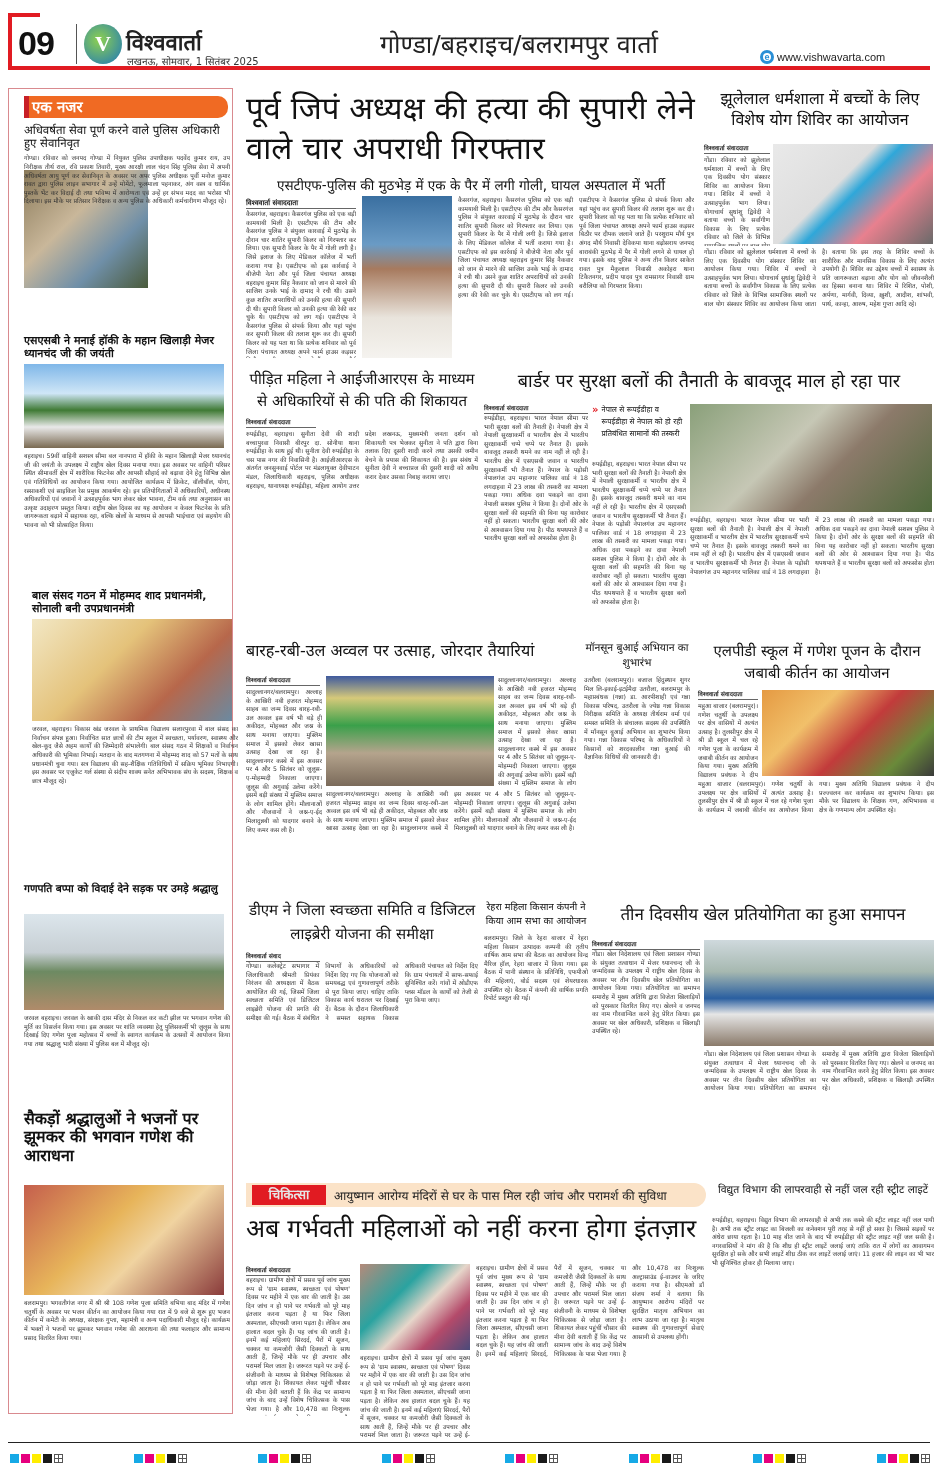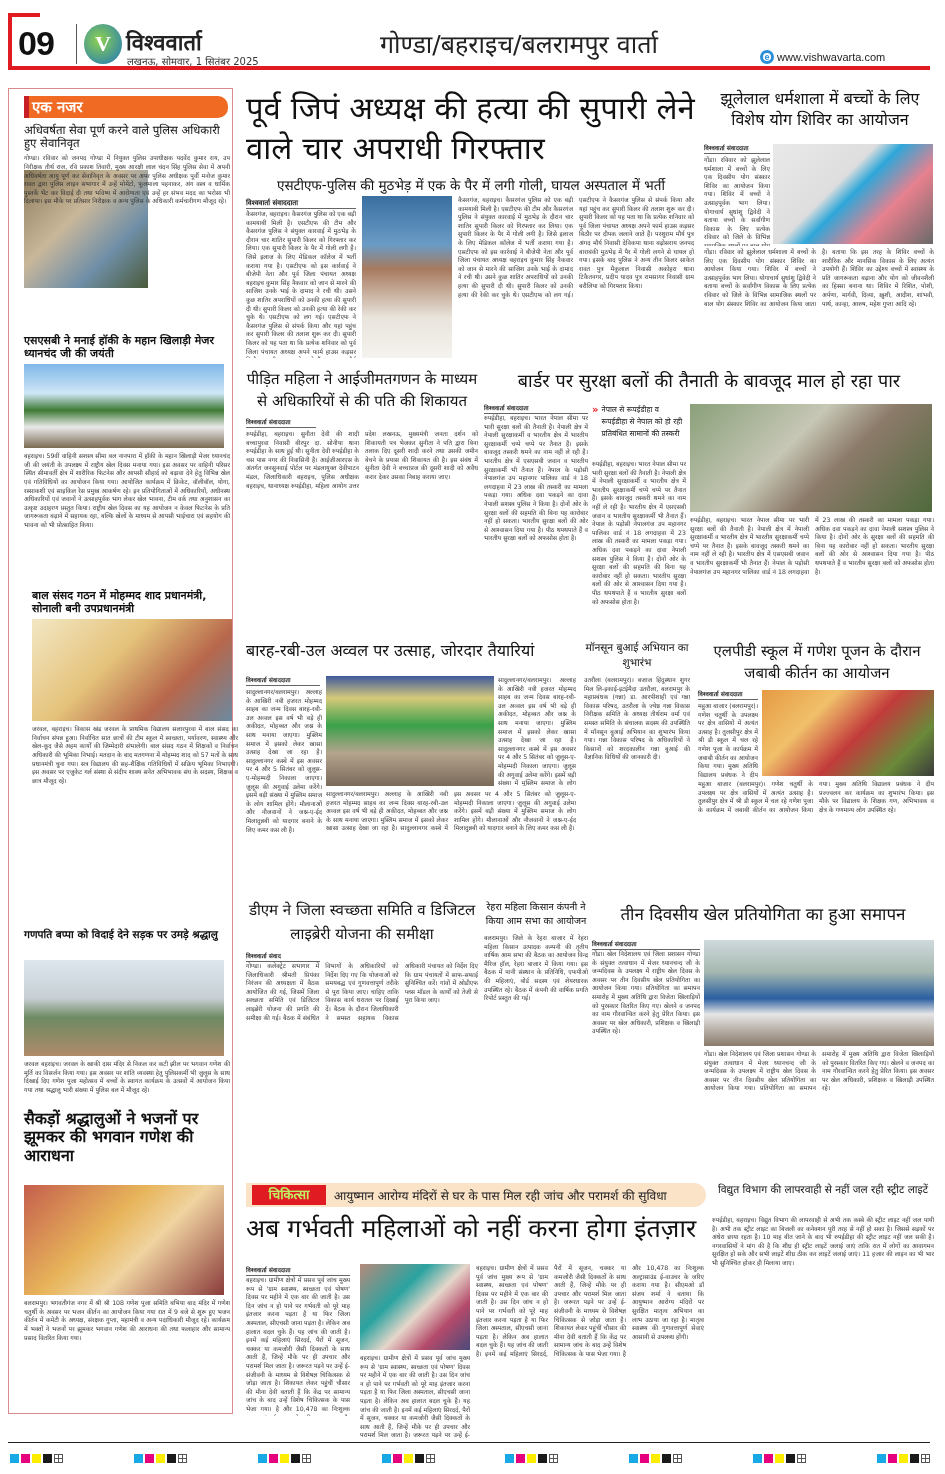--- a/index.html
+++ b/index.html
@@ -16,21 +16,21 @@
 .site{left:760px;top:50px;font:400 11px "Liberation Sans",sans-serif;color:#222;display:flex;align-items:center;gap:3px}
 .ie{width:14px;height:14px;border-radius:50%;border:3px solid #2a8fd6;color:#2a8fd6;font:700 9px "Liberation Sans",sans-serif;display:flex;align-items:center;justify-content:center}
 .sidebar{left:8px;top:88px;width:225px;height:1326px;border:1px solid #d98a8f;background:#fff}
 .eknajar{left:24px;top:96px;width:204px;height:22px;background:#f06a23;border-radius:0 10px 10px 0;color:#fff;font:700 15px "DejaVu Sans",sans-serif;padding-left:8px;line-height:22px}
 .eknajar:before{content:"";position:absolute;left:0;top:0;width:5px;height:22px;background:#c81f26}
 h2,.h{font-family:"DejaVu Sans",sans-serif;color:#111;font-weight:700;line-height:1.15}
 .txt{font-size:6.2px;line-height:8.6px;color:#333;text-align:justify;overflow:hidden}
 .img{background:linear-gradient(135deg,#8a7a5a,#c9b79a 40%,#6f8fa8 70%,#4a5a3a)}
 .byline{font-size:7px;font-weight:700;color:#222;border-bottom:1px solid #666;padding-bottom:1px}
 .band{left:246px;top:1183px;width:460px;height:24px;background:#fbe3c8;border-radius:0 12px 12px 0}
-.tag{left:252px;top:1185px;width:74px;height:20px;background:#e11b22;color:#bef264;font:700 13px "DejaVu Sans",sans-serif;text-align:center;line-height:20px}
+.tag{left:252px;top:1185px;width:74px;height:20px;background:#e11b22;color:#e5e5e5;font:700 13px "DejaVu Sans",sans-serif;text-align:center;line-height:20px}
 .bottomline{left:8px;top:1442px;width:922px;height:1px;background:#222}
 .reg{display:flex;gap:2px;align-items:center}
 .sw{width:9px;height:9px}
 .cross{width:9px;height:9px;border:1px solid #555;position:relative}
 .cross:before{content:"";position:absolute;left:3px;top:0;width:1px;height:7px;background:#555}
 .cross:after{content:"";position:absolute;left:0;top:3px;width:7px;height:1px;background:#555}
 </style>
 </head>
 <body>
 
@@ -66,21 +66,21 @@
   <div class="img" style="width:200px;height:84px;margin-top:4px;background:linear-gradient(180deg,#7fb7e8 0%,#cfe6f7 35%,#3f7a34 55%,#e9e9e9 75%,#7a6a52 100%)"></div>
   <div class="txt" style="height:118px;margin-top:4px">बहराइच। 59वीं वाहिनी सशस्त्र सीमा बल नानपारा में हॉकी के महान खिलाड़ी मेजर ध्यानचंद जी की जयंती के उपलक्ष्य में राष्ट्रीय खेल दिवस मनाया गया। इस अवसर पर वाहिनी परिसर स्थित सीमावर्ती क्षेत्र में शारीरिक फिटनेस और आपसी सौहार्द को बढ़ावा देने हेतु विभिन्न खेल एवं गतिविधियों का आयोजन किया गया। आयोजित कार्यक्रम में क्रिकेट, वॉलीबॉल, योगा, रस्साकशी एवं साइकिल रेस प्रमुख आकर्षण रहे। इन प्रतियोगिताओं में अधिकारियों, अधीनस्थ अधिकारियों एवं जवानों ने उत्साहपूर्वक भाग लेकर खेल भावना, टीम वर्क तथा अनुशासन का उत्कृष्ट उदाहरण प्रस्तुत किया। राष्ट्रीय खेल दिवस का यह आयोजन न केवल फिटनेस के प्रति जागरूकता बढ़ाने में सहायक रहा, बल्कि खेलों के माध्यम से आपसी भाईचारा एवं सहयोग की भावना को भी प्रोत्साहित किया।</div>
 </div>
 
 <div class="abs" style="left:32px;top:590px;width:206px">
   <div class="h" style="font-size:11px">बाल संसद गठन में मोहम्मद शाद प्रधानमंत्री, सोनाली बनी उपप्रधानमंत्री</div>
   <div class="img" style="width:200px;height:102px;margin-top:4px;background:linear-gradient(135deg,#f2e7c4,#e4c27a 40%,#b7674b 70%,#6b8aa1)"></div>
   <div class="txt" style="height:168px;margin-top:4px">जरवल, बहराइच। विकास खंड जरवल के प्राथमिक विद्यालय सलारपुरवा में बाल संसद का निर्वाचन संपन्न हुआ। निर्वाचित सात छात्रों की टीम स्कूल में स्वच्छता, पर्यावरण, स्वास्थ्य और खेल-कूद जैसे अहम कार्यों की जिम्मेदारी संभालेगी। बाल संसद गठन में शिक्षकों व निर्वाचन अधिकारी की भूमिका निभाई। मतदान के बाद मतगणना में मोहम्मद शाद को 57 मतों के साथ प्रधानमंत्री चुना गया। सत्र विद्यालय की सह-शैक्षिक गतिविधियों में सक्रिय भूमिका निभाएगी। इस अवसर पर एजुकेट गर्ल संस्था से संदीप शाक्य सनेत अभिभावक संघ के सदस्य, शिक्षक व छात्र मौजूद रहे।</div>
 </div>
 
-<div class="abs" style="left:24px;top:928px;width:206px">
+<div class="abs" style="left:24px;top:882px;width:206px">
   <div class="h" style="font-size:10.5px">गणपति बप्पा को विदाई देने सड़क पर उमड़े श्रद्धालु</div>
   <div class="img" style="width:200px;height:96px;margin-top:20px;background:linear-gradient(180deg,#dce6ec 0%,#c7cfd4 40%,#6d8a62 60%,#b08b6a 100%)"></div>
   <div class="txt" style="height:110px;margin-top:4px">जरवल बहराइच। जरवल के खाकी दास मंदिर से निकल कर कटी झील पर भगवान गणेश की मूर्ति का विसर्जन किया गया। इस अवसर पर शांति व्यवस्था हेतु पुलिसकर्मी भी जुलूस के साथ दिखाई दिए गणेश पूजा महोत्सव में बच्चों के स्वागत कार्यक्रम के उत्सवों में आयोजन किया गया तथा श्रद्धालु भारी संख्या में पुलिस बल में मौजूद रहे।</div>
 </div>
 
 <div class="abs" style="left:24px;top:1110px;width:206px">
   <div class="h" style="font-size:16px">सैकड़ों श्रद्धालुओं ने भजनों पर झूमकर की भगवान गणेश की आराधना</div>
   <div class="img" style="width:200px;height:110px;margin-top:20px;background:linear-gradient(135deg,#c55f4d,#e7b45a 40%,#f0d3a0 60%,#8a3b3b)"></div>
   <div class="txt" style="height:120px;margin-top:4px">बलरामपुर। भगवतीगंज नगर में श्री श्री 108 गणेश पूजा समिति बभिया बाद मंदिर में गणेश चतुर्थी के अवसर पर भजन कीर्तन का आयोजन किया गया रात में 9 बजे से शुरू हुए भजन कीर्तन में कमेटी के अध्यक्ष, संरक्षक गुप्ता, महामंत्री व अन्य पदाधिकारी मौजूद रहे। कार्यक्रम में भक्तों ने भजनों पर झूमकर भगवान गणेश की आराधना की तथा फलाहार और सामान्य प्रसाद वितरित किया गया।</div>
 </div>
@@ -91,21 +91,21 @@
 <div class="abs img" style="left:362px;top:196px;width:90px;height:162px;background:linear-gradient(180deg,#3a6fa0 0%,#6a9bc5 30%,#a77a5e 45%,#e9e4dc 75%,#f5f3ef 100%)"></div>
 <div class="abs txt" style="left:246px;top:210px;width:110px;height:148px">कैसरगंज, बहराइच। कैसरगंज पुलिस को एक बड़ी कामयाबी मिली है। एसटीएफ की टीम और कैसरगंज पुलिस ने संयुक्त कारवाई में मुठभेड़ के दौरान चार शातिर सुपारी किलर को गिरफ्तार कर लिया। एक सुपारी किलर के पैर में गोली लगी है। जिसे इलाज के लिए मेडिकल कॉलेज में भर्ती कराया गया है। एसटीएफ को इस कार्रवाई ने बीजेपी नेता और पूर्व जिला पंचायत अध्यक्ष बहराइच कुमार सिंह नैकवार को जान से मारने की साजिश उनके भाई के दामाद ने रची थी। उसने कुछ शातिर अपराधियों को उनकी हत्या की सुपारी दी थी। सुपारी किलर को उनकी हत्या की रेकी कर चुके थे। एसटीएफ को लग गई। एसटीएफ ने कैसरगंज पुलिस से संपर्क किया और यहां पहुंच कर सुपारी किलर की तलाश शुरू कर दी। सुपारी किलर को यह पता था कि प्रत्येक शनिवार को पूर्व जिला पंचायत अध्यक्ष अपने फार्म हाउस कड़सर बिठौर पर दीपक जलाने जाते हैं। परशुराम मौर्य पुत्र अंगद मौर्य निवासी देविकपा थाना बढ़ोसराय जनपद बाराबंकी मुठभेड़ में पैर में गोली लगने से घायल हो गया। इसके बाद पुलिस ने अन्य तीन किलर साकेत रावत पुत्र मैकूलाल निवासी अकोहरा थाना टिकैतनगर, प्रदीप यादव पुत्र रामसागर निवासी ग्राम बरौलिया को गिरफ्तार किया।</div>
 <div class="abs txt" style="left:458px;top:196px;width:236px;height:162px;column-count:2;column-gap:6px">कैसरगंज, बहराइच। कैसरगंज पुलिस को एक बड़ी कामयाबी मिली है। एसटीएफ की टीम और कैसरगंज पुलिस ने संयुक्त कारवाई में मुठभेड़ के दौरान चार शातिर सुपारी किलर को गिरफ्तार कर लिया। एक सुपारी किलर के पैर में गोली लगी है। जिसे इलाज के लिए मेडिकल कॉलेज में भर्ती कराया गया है। एसटीएफ को इस कार्रवाई ने बीजेपी नेता और पूर्व जिला पंचायत अध्यक्ष बहराइच कुमार सिंह नैकवार को जान से मारने की साजिश उनके भाई के दामाद ने रची थी। उसने कुछ शातिर अपराधियों को उनकी हत्या की सुपारी दी थी। सुपारी किलर को उनकी हत्या की रेकी कर चुके थे। एसटीएफ को लग गई। एसटीएफ ने कैसरगंज पुलिस से संपर्क किया और यहां पहुंच कर सुपारी किलर की तलाश शुरू कर दी। सुपारी किलर को यह पता था कि प्रत्येक शनिवार को पूर्व जिला पंचायत अध्यक्ष अपने फार्म हाउस कड़सर बिठौर पर दीपक जलाने जाते हैं। परशुराम मौर्य पुत्र अंगद मौर्य निवासी देविकपा थाना बढ़ोसराय जनपद बाराबंकी मुठभेड़ में पैर में गोली लगने से घायल हो गया। इसके बाद पुलिस ने अन्य तीन किलर साकेत रावत पुत्र मैकूलाल निवासी अकोहरा थाना टिकैतनगर, प्रदीप यादव पुत्र रामसागर निवासी ग्राम बरौलिया को गिरफ्तार किया।</div>
 
 <div class="abs h" style="left:704px;top:88px;width:232px;text-align:center;font-size:16px;line-height:21px;font-weight:400">झूलेलाल धर्मशाला में बच्चों के लिए विशेष योग शिविर का आयोजन</div>
 <div class="abs byline" style="left:704px;top:144px;width:66px;font-size:6px">विश्ववार्ता संवाददाता</div>
 <div class="abs img" style="left:773px;top:144px;width:160px;height:100px;background:linear-gradient(135deg,#e9e9e9,#dedede 40%,#2fa7d9 50%,#e8808e 70%,#6a6a6a)"></div>
 <div class="abs txt" style="left:704px;top:156px;width:66px;height:90px">गोंडा। रविवार को झूलेलाल धर्मशाला में बच्चों के लिए एक दिवसीय योग संस्कार शिविर का आयोजन किया गया। शिविर में बच्चों ने उत्साहपूर्वक भाग लिया। योगाचार्य सुधांशु द्विवेदी ने बताया बच्चों के सर्वांगीण विकास के लिए प्रत्येक रविवार को जिले के विभिन्न सामाजिक स्थलों पर बाल योग संस्कार शिविर का आयोजन किया जाता है। बताया कि इस तरह के शिविर बच्चों के शारीरिक और मानसिक विकास के लिए अत्यंत उपयोगी हैं। शिविर का उद्देश्य बच्चों में स्वास्थ्य के प्रति जागरूकता बढ़ाना और योग को जीवनशैली का हिस्सा बनाना था। शिविर में रिशित, पोशी, अर्पणा, मार्गवी, दिव्या, ख़ुशी, आदीश, शांभवी, पार्थ, कान्हा, आरुष, महेश गुप्ता आदि रहे।</div>
 <div class="abs txt" style="left:704px;top:248px;width:230px;height:110px;column-count:2;column-gap:6px">गोंडा। रविवार को झूलेलाल धर्मशाला में बच्चों के लिए एक दिवसीय योग संस्कार शिविर का आयोजन किया गया। शिविर में बच्चों ने उत्साहपूर्वक भाग लिया। योगाचार्य सुधांशु द्विवेदी ने बताया बच्चों के सर्वांगीण विकास के लिए प्रत्येक रविवार को जिले के विभिन्न सामाजिक स्थलों पर बाल योग संस्कार शिविर का आयोजन किया जाता है। बताया कि इस तरह के शिविर बच्चों के शारीरिक और मानसिक विकास के लिए अत्यंत उपयोगी हैं। शिविर का उद्देश्य बच्चों में स्वास्थ्य के प्रति जागरूकता बढ़ाना और योग को जीवनशैली का हिस्सा बनाना था। शिविर में रिशित, पोशी, अर्पणा, मार्गवी, दिव्या, ख़ुशी, आदीश, शांभवी, पार्थ, कान्हा, आरुष, महेश गुप्ता आदि रहे।</div>
 
-<div class="abs h" style="left:246px;top:368px;width:232px;text-align:center;font-size:15px;line-height:22px;font-weight:400">पीड़ित महिला ने आईजीमतगणन के माध्यम से अधिकारियों से की पति की शिकायत</div>
+<div class="abs h" style="left:246px;top:368px;width:232px;text-align:center;font-size:15px;line-height:22px;font-weight:400">पीड़ित महिला ने आईजीआरएस के माध्यम से अधिकारियों से की पति की शिकायत</div>
 <div class="abs byline" style="left:246px;top:418px;width:70px;font-size:6px">विश्ववार्ता संवाददाता</div>
 <div class="abs txt" style="left:246px;top:430px;width:232px;height:200px;column-count:2;column-gap:6px">रुपईडीहा, बहराइच। सुनीता देवी की शादी बच्चापुरवा निवासी बीरपुर दा. सोनीया थाना रुपईडीहा के साथ हुई थी। सुनीता देवी रुपईडीहा के चस पास नगर की निवासिनी है। आईजीआरएस के अंतर्गत जनसुनवाई पोर्टल पर मंडलायुक्त देवीपाटन मंडल, जिलाधिकारी बहराइच, पुलिस अधीक्षक बहराइच, थानाध्यक्ष रुपईडीहा, महिला आयोग उत्तर प्रदेश लखनऊ, मुख्यमंत्री जनता दर्शन को शिकायती पत्र भेजकर सुनीता ने पति द्वारा बिना तलाक दिए दूसरी शादी करने तथा उसकी जमीन बेचने के प्रयास की शिकायत की है। इस संबंध में सुनीता देवी ने बच्चाप्रज की दूसरी शादी को अवैध करार देकर उसका निबाह कराया जाए।</div>
 
 <div class="abs h" style="left:484px;top:368px;width:450px;text-align:center;font-size:18px;line-height:26px;font-weight:400">बार्डर पर सुरक्षा बलों की तैनाती के बावजूद माल हो रहा पार</div>
 <div class="abs byline" style="left:484px;top:404px;width:104px;font-size:6px">विश्ववार्ता संवाददाता</div>
 <div class="abs txt" style="left:484px;top:414px;width:104px;height:216px">रुपईडीहा, बहराइच। भारत नेपाल सीमा पर भारी सुरक्षा बलों की तैनाती है। नेपाली क्षेत्र में नेपाली सुरक्षाकर्मी व भारतीय क्षेत्र में भारतीय सुरक्षाकर्मी चप्पे चप्पे पर तैनात हैं। इसके बावजूद तस्करी थमने का नाम नहीं ले रही है। भारतीय क्षेत्र में एसएसबी जवान व भारतीय सुरक्षाकर्मी भी तैनात हैं। नेपाल के पड़ोसी नेपालगंज उप महानगर पालिका वार्ड नं 18 लगदाहवा में 23 लाख की तस्करी का मामला पकड़ा गया। अधिक दवा पकड़ने का दावा नेपाली सशस्त्र पुलिस ने किया है। दोनों ओर के सुरक्षा बलों की सहमति की बिना यह कारोबार नहीं हो सकता। भारतीय सुरक्षा बलों की ओर से आश्वासन दिया गया है। पीठ थपथपाते हैं व भारतीय सुरक्षा बलों को अफसोस होता है।</div>
 <div class="abs" style="left:592px;top:404px;width:94px;display:flex;gap:3px">
   <span style="color:#e11b22;font-weight:700;font-size:10px">»</span>
   <span style="font-size:7.5px;line-height:12px">नेपाल से रूपईडीहा व रूपईडीहा से नेपाल को हो रही प्रतिबंधित सामानों की तस्करी</span>
 </div>

